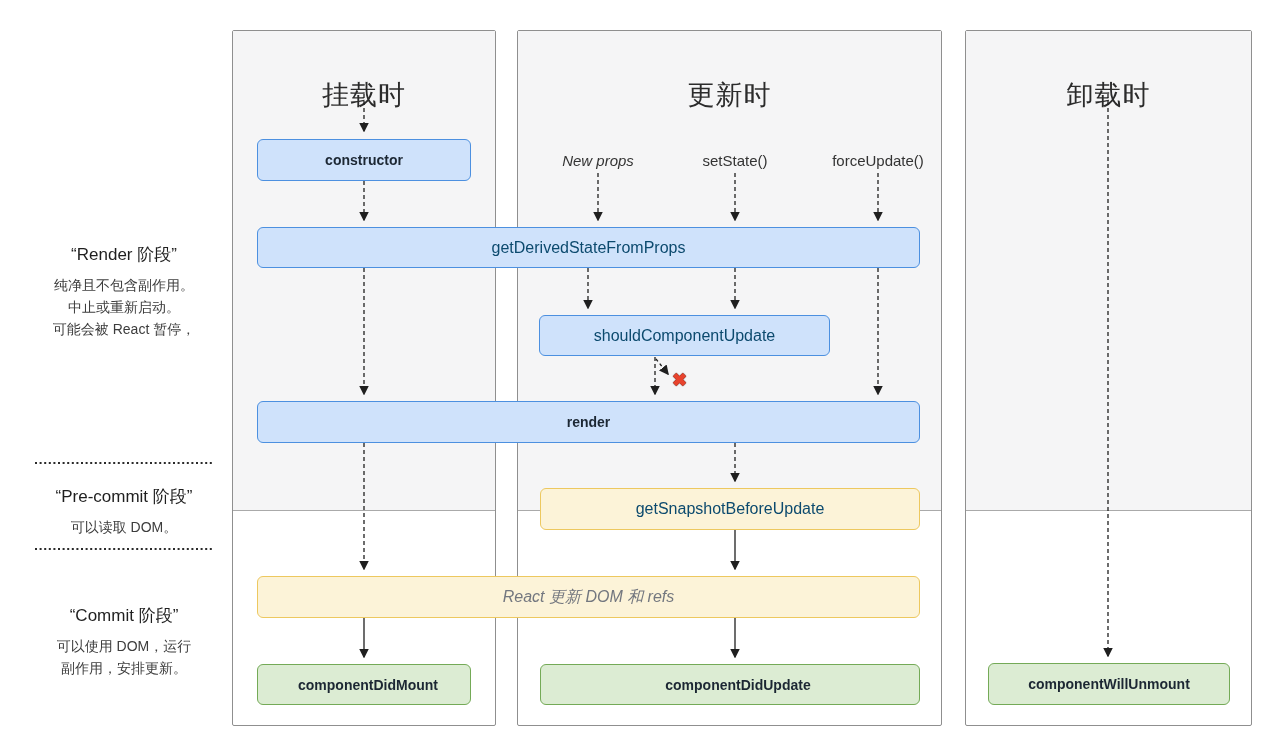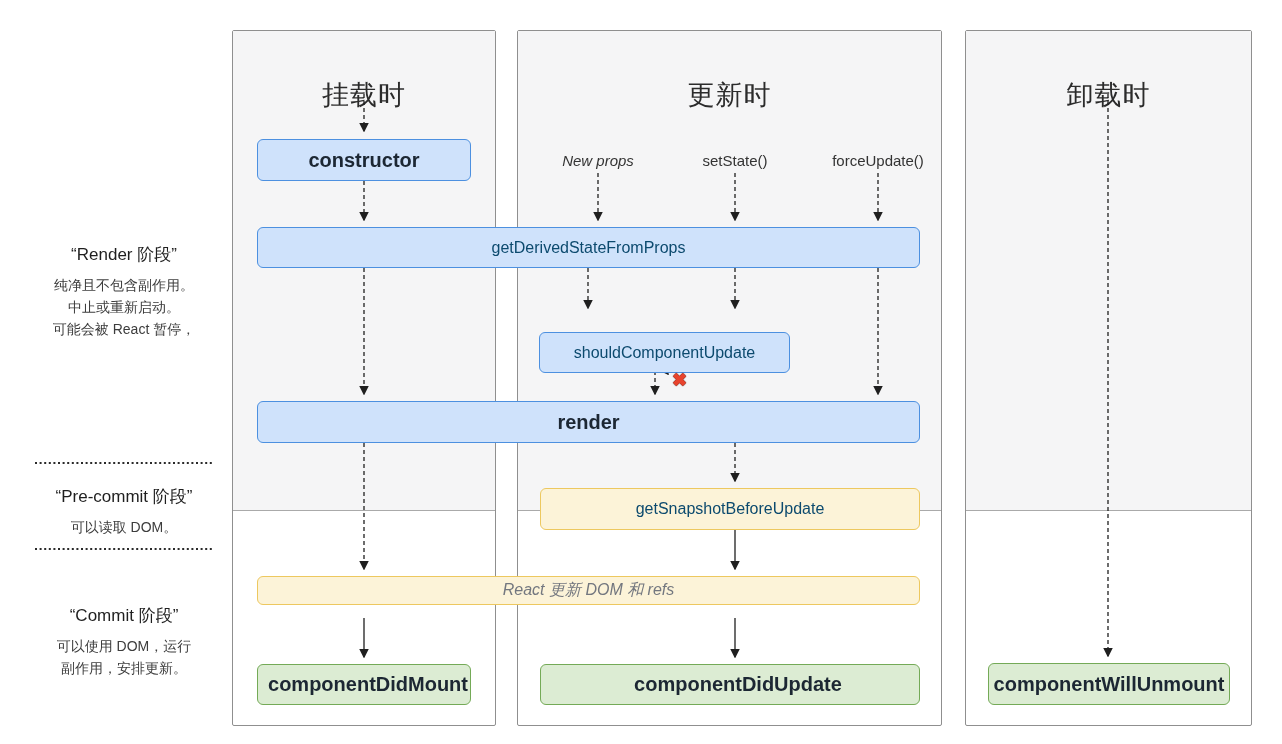--- a/index.html
+++ b/index.html
@@ -17,21 +17,21 @@
     background:#f5f5f6;border-bottom:1px solid #aaaaaa;box-sizing:border-box;
   }
   .panel-title{
     position:absolute;top:46px;left:0;width:100%;text-align:center;
     font-size:27px;font-weight:400;color:#2b2b2b;letter-spacing:1px;
   }
   
   .box{
     position:absolute;box-sizing:border-box;border-radius:6px;
     display:flex;align-items:center;justify-content:center;
-    font-size:20px;z-index:5;
+    font-size:14px;z-index:5;
   }
   .blue  {background:#cfe2fb;border:1px solid #4c90e0;}
   .yellow{background:#fcf3d8;border:1px solid #edc85f;}
   .green {background:#dcecd3;border:1px solid #74aa57;}
   .txt-bold{font-weight:bold;color:#1c2733;}
   .txt-gray{color:#0c4a6e;font-size:16px;}
   .txt-italic{font-style:italic;color:#73777f;font-size:16px;}
   
   .trigger{
     position:absolute;top:152px;transform:translateX(-50%);
@@ -85,24 +85,24 @@
     <div class="phase-line">可以读取 DOM。</div>
   </div>
   <div class="phase" style="top:604px;">
     <div class="phase-title">“Commit 阶段”</div>
     <div class="phase-line">可以使用 DOM，运行</div>
     <div class="phase-line">副作用，安排更新。</div>
   </div>
 
   <div class="box blue txt-bold" style="left:257px;top:139px;width:214px;height:42px;">constructor</div>
   <div class="box blue txt-gray" style="left:257px;top:227px;width:663px;height:41px;">getDerivedStateFromProps</div>
-  <div class="box blue txt-gray" style="left:539px;top:332px;width:251px;height:41px;">shouldComponentUpdate</div>
+  <div class="box blue txt-gray" style="left:539px;top:315px;width:291px;height:41px;">shouldComponentUpdate</div>
   <div class="box blue txt-bold" style="left:257px;top:401px;width:663px;height:42px;">render</div>
   <div class="box yellow txt-gray" style="left:540px;top:488px;width:380px;height:42px;">getSnapshotBeforeUpdate</div>
-  <div class="box yellow txt-italic" style="left:257px;top:576px;width:663px;height:29px;">React 更新 DOM 和 refs</div>
+  <div class="box yellow txt-italic" style="left:257px;top:576px;width:663px;height:42px;">React 更新 DOM 和 refs</div>
   <div class="box green txt-bold" style="left:257px;top:664px;width:214px;height:41px;padding-left:8px;">componentDidMount</div>
   <div class="box green txt-bold" style="left:540px;top:664px;width:380px;height:41px;padding-left:16px;">componentDidUpdate</div>
   <div class="box green txt-bold" style="left:988px;top:663px;width:242px;height:42px;">componentWillUnmount</div>
 
   <div class="skip-x">✖</div>
 
   <svg id="overlay" viewBox="0 0 1282 744">
     <defs>
       <marker id="arr" viewBox="0 0 10 10" refX="8.5" refY="5" markerWidth="7.5" markerHeight="7.5" orient="auto-start-reverse">
         <path d="M0,0 L10,5 L0,10 z" fill="#1f1f1f"></path>

